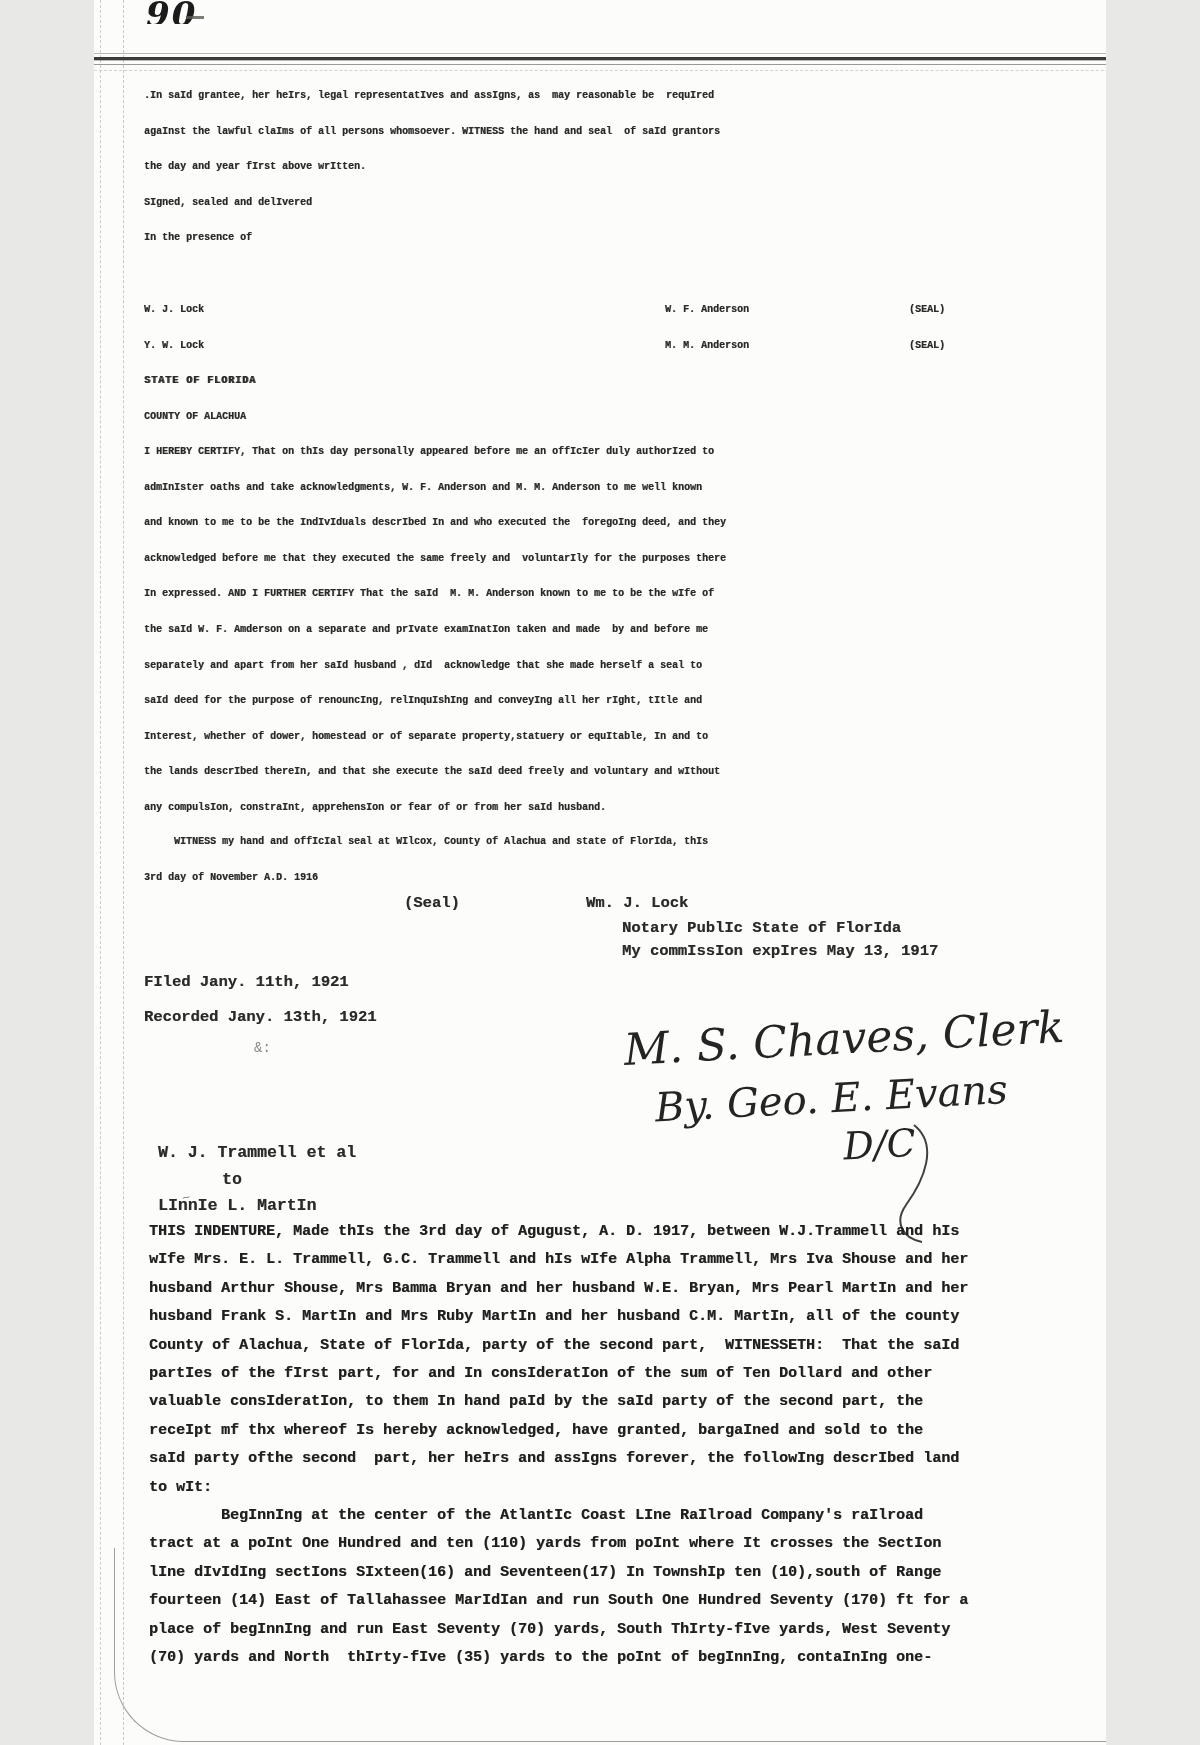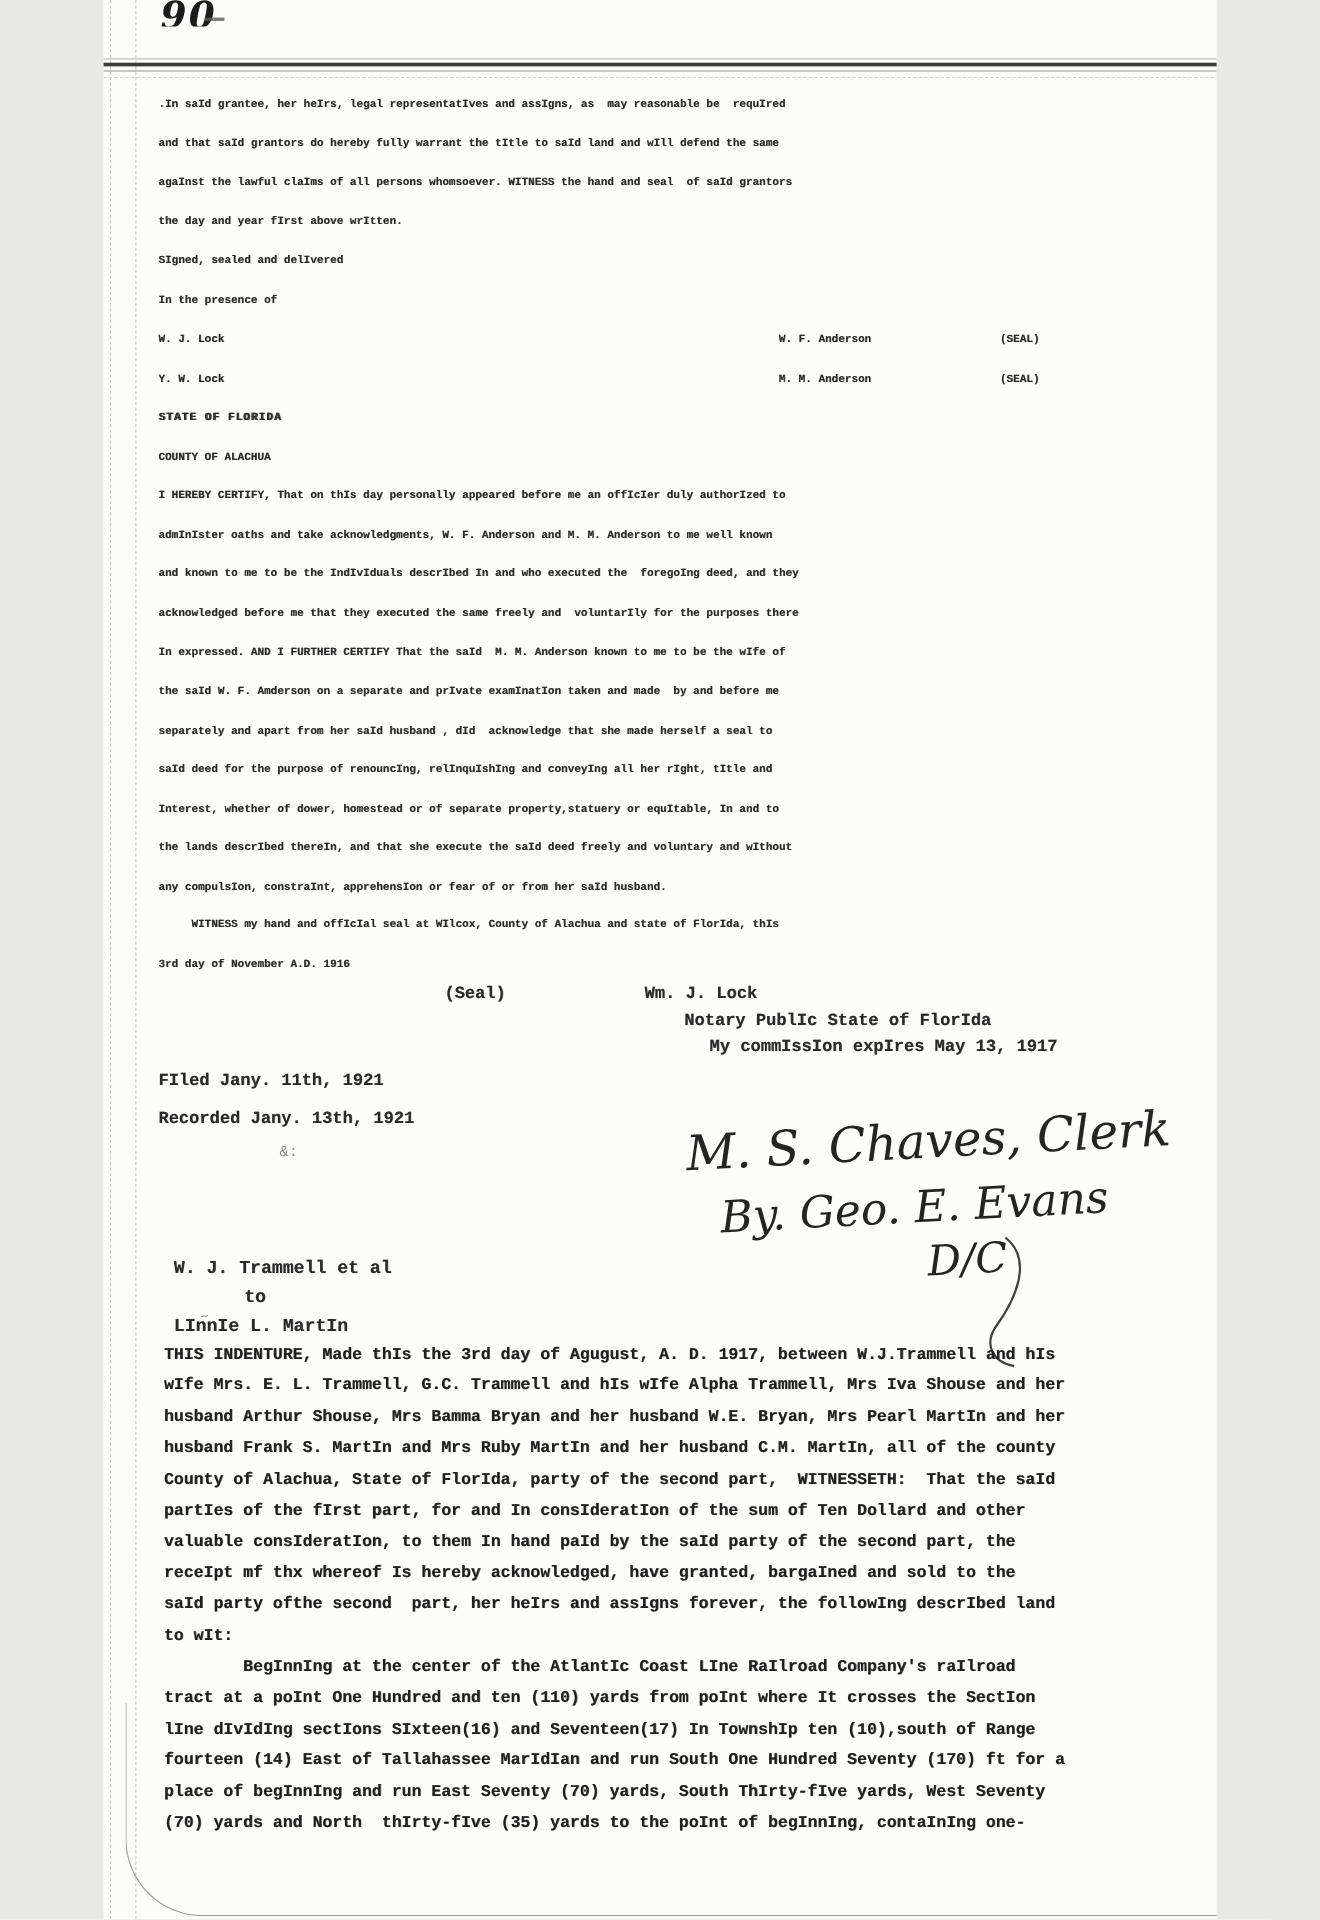--- a/index.html
+++ b/index.html
@@ -10,21 +10,21 @@
   }
   .abs { position:absolute; }
   .typed { font-family:"Liberation Mono", monospace; font-weight:bold; white-space:pre;
            color:#2a2a2a; text-shadow:0.4px 0 0 rgba(40,40,40,0.55); }
   .t1 { font-size:10px; line-height:35.6px; }
   .t2 { font-size:15px;   line-height:28.4px; color:#1f1f1f; text-shadow:0.5px 0 0 rgba(25,25,25,0.6); }
   .single { font-size:15.5px; line-height:20px; }
   .block { position:absolute; }
   .wit-row { position:relative; height:35.6px; width:900px; }
   .wit-left { position:absolute; left:0; top:0; }
-  .wit-right { position:absolute; left:564px; top:0;font-family:Liberation Mono, monospace; }
+  .wit-right { position:absolute; left:521px; top:0;font-family:Liberation Mono, monospace; }
   .wit-seal { position:absolute; left:765px; top:0; }
   
   .rule-a { position:absolute; left:0; top:53px; width:1200px; height:1px; background:#b9b9b4; }
   .rule-b { position:absolute; left:0; top:57px; width:1200px; height:3px; background:#3c3c3a; box-shadow:0 1px 0 rgba(60,60,58,.35); }
   .rule-c { position:absolute; left:0; top:64px; width:1200px; height:1px; background:#9a9a95; }
   .rule-d { position:absolute; left:0; top:70px; width:1200px; border-top:1px dashed #c8c8c2; opacity:.8; }
   
   .margin-line-1 { position:absolute; left:6px; top:0; height:1745px; border-left:1px dashed #c2c2bc; opacity:.8; }
   .margin-line-2 { position:absolute; left:29px; top:0; height:1745px; border-left:1px dashed #b5b5ae; opacity:.7; }
   
@@ -53,21 +53,20 @@
   <div class="margin-line-2"></div>
   <div class="corner-mark">90</div>
   <div class="corner-smear"></div>
   <div class="rule-a"></div>
   <div class="rule-b"></div>
   <div class="rule-c"></div>
   <div class="rule-d"></div>
 
   <div class="block" style="left:50px; top:78px; width:920px;">
       <div class="typed t1">.In saId grantee, her heIrs, legal representatIves and assIgns, as  may reasonable be  requIred</div>
-      <div class="typed t1">and that saId grantors do hereby fully warrant the tItle to saId land and wIll defend the same</div>
       <div class="typed t1">agaInst the lawful claIms of all persons whomsoever. WITNESS the hand and seal  of saId grantors</div>
       <div class="typed t1">the day and year fIrst above wrItten.</div>
       <div class="typed t1">SIgned, sealed and delIvered</div>
       <div class="typed t1">In the presence of</div>
     </div>
 
   <div class="block" style="left:50px; top:292px;">
       <div class="wit-row">
       <span class="typed t1 wit-left">W. J. Lock</span>
       <span class="typed t1 wit-right">W. F. Anderson</span>
@@ -98,21 +97,21 @@
     </div>
 
   <div class="block" style="left:50px; top:824px; width:940px;">
       <div class="typed t1">     WITNESS my hand and offIcIal seal at WIlcox, County of Alachua and state of FlorIda, thIs</div>
       <div class="typed t1">3rd day of November A.D. 1916</div>
     </div>
 
   <div class="typed single abs" style="left:310px; top:893px;">(Seal)</div>
   <div class="typed single abs" style="left:492px; top:893px;">Wm. J. Lock</div>
   <div class="typed single abs" style="left:528px; top:918px;">Notary PublIc State of FlorIda</div>
-  <div class="typed single abs" style="left:528px; top:941px;margin-left:23px;">My commIssIon expIres May 13, 1917</div>
+  <div class="typed single abs" style="left:528px; top:941px;">My commIssIon expIres May 13, 1917</div>
 
   <div class="typed single abs" style="left:50px; top:972px;">FIled Jany. 11th, 1921</div>
   <div class="typed single abs" style="left:50px; top:1007px;">Recorded Jany. 13th, 1921</div>
 
   <div class="sig-wrap">
     <span class="hand sig-1">M. S. Chaves, Clerk</span>
     <span class="hand sig-2">By. Geo. E. Evans</span>
     <span class="hand sig-3">D/C</span>
   </div>
   <svg class="flourish-svg" width="120" height="130" viewBox="0 0 120 130">

